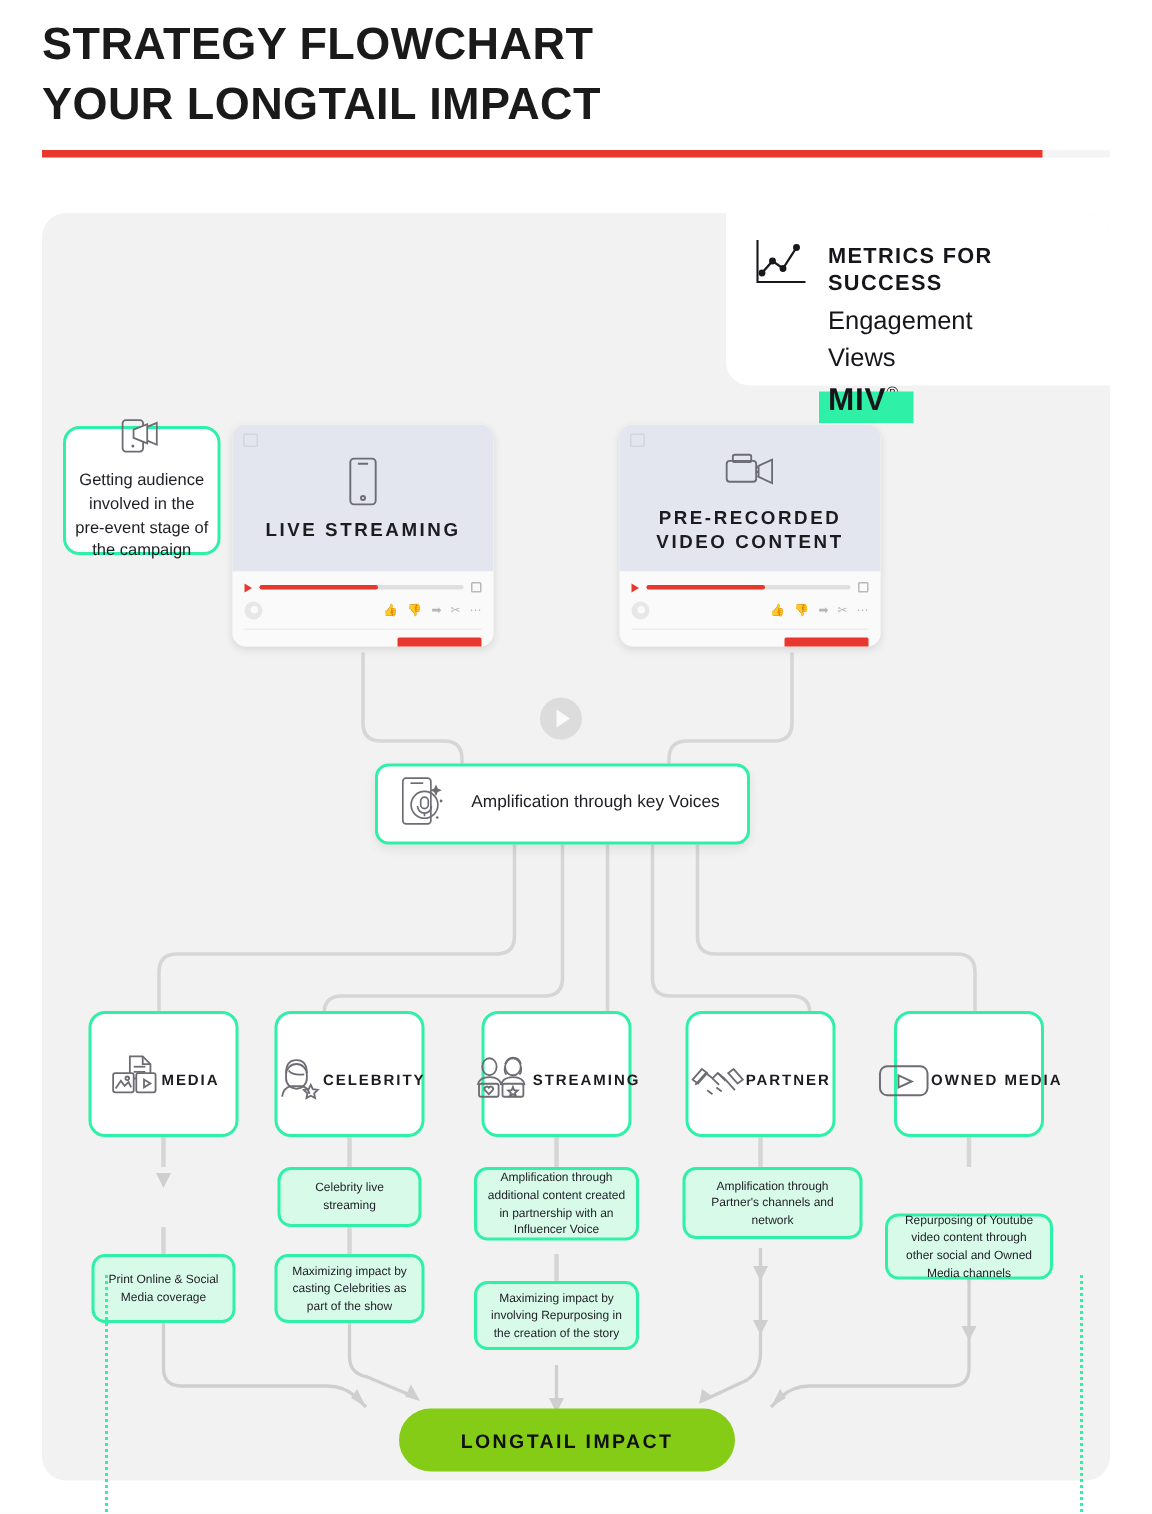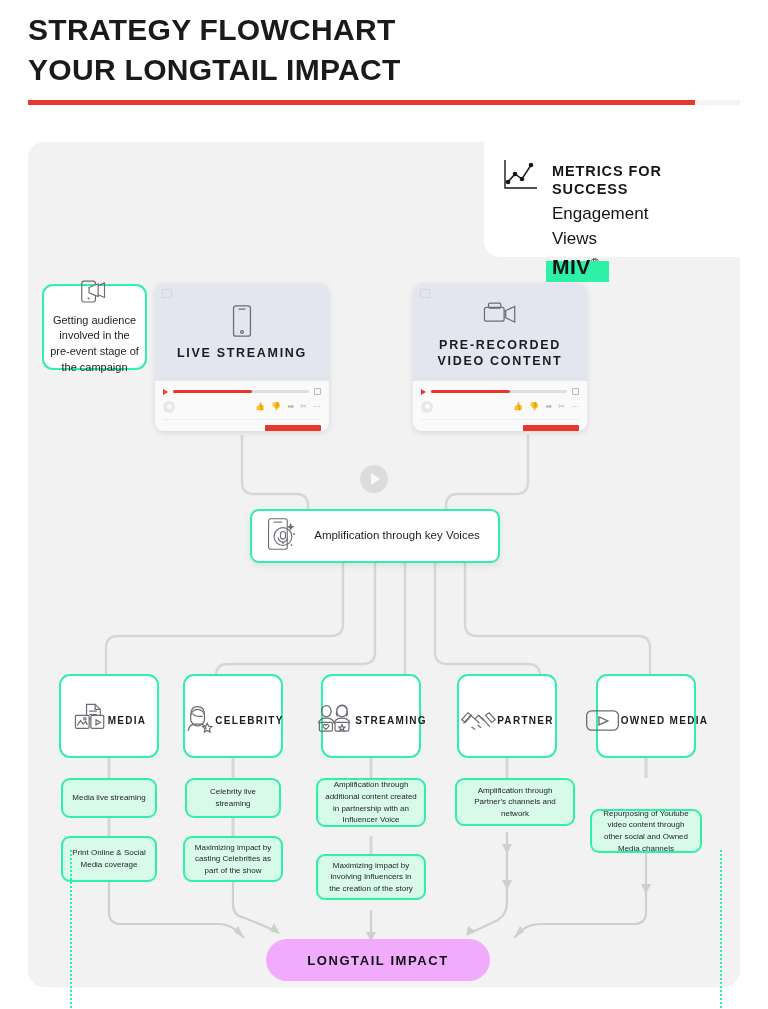--- a/index.html
+++ b/index.html
@@ -139,21 +139,21 @@
 
   
   .bracket { position: absolute; left: 42px; top: 708px; width: 652px; height: 258px; }
   .bracket .b-l, .bracket .b-r { position: absolute; top: 0; width: 0; height: 100%; border-left: 2.5px dotted #2ff0a7; }
   .bracket .b-l { left: 0; }
   .bracket .b-r { right: 0; }
 
   
   .final-bar {
     position: absolute; left: 238px; top: 797px; width: 224px; height: 42px;
-    background: #f0abfc; border-radius: 21px;
+    background: #84cc16; border-radius: 21px;
     display: flex; align-items: center; justify-content: center;
   }
   .final-bar .fb-txt { font-size: 13px; font-weight: 700; letter-spacing: 1.6px; color: #101014; }
 </style>
 </head>
 <body>
 
 <div class="page">
 
   <div class="header">
@@ -411,39 +411,36 @@
     <div class="chan" style="left:568px; top:532px;">
       <span class="chan-icon">
         <svg viewBox="0 0 42 30" width="37" height="27" fill="none" stroke="#6c6c74" stroke-width="1.5">
           <rect x="3" y="4" width="36" height="22" rx="5.5"></rect>
           <polygon points="17,11 27,15.5 17,20" fill="none"></polygon>
         </svg>
       </span>
       <span class="chan-label">OWNED MEDIA</span>
     </div>
 
-    <div class="chip" style="left:33px; top:636px; width:96px; height:40px;">
-      <span>Media live streaming</span>
-    </div>
     <div class="chip" style="left:33px; top:694px; width:96px; height:46px;">
       <span>Print Online &amp; Social Media coverage</span>
     </div>
 
     <div class="chip" style="left:157px; top:636px; width:96px; height:40px;">
       <span>Celebrity live streaming</span>
     </div>
     <div class="chip" style="left:155px; top:694px; width:100px; height:46px;">
       <span>Maximizing impact by casting Celebrities as part of the show</span>
     </div>
 
     <div class="chip" style="left:288px; top:636px; width:110px; height:49px;">
       <span>Amplification through additional content created in partnership with an Influencer Voice</span>
     </div>
     <div class="chip" style="left:288px; top:712px; width:110px; height:46px;">
-      <span>Maximizing impact by involving Influencers in the creation of the story</span>
+      <span>Maximizing impact by involving Repurposing in the creation of the story</span>
     </div>
 
     <div class="chip" style="left:427px; top:636px; width:120px; height:48px;">
       <span>Amplification through Partner's channels and network</span>
     </div>
 
     <div class="chip" style="left:562px; top:636px; width:112px; height:44px;margin-top:31px;">
       <span>Repurposing of Youtube video content through other social and Owned Media channels</span>
     </div>
 

